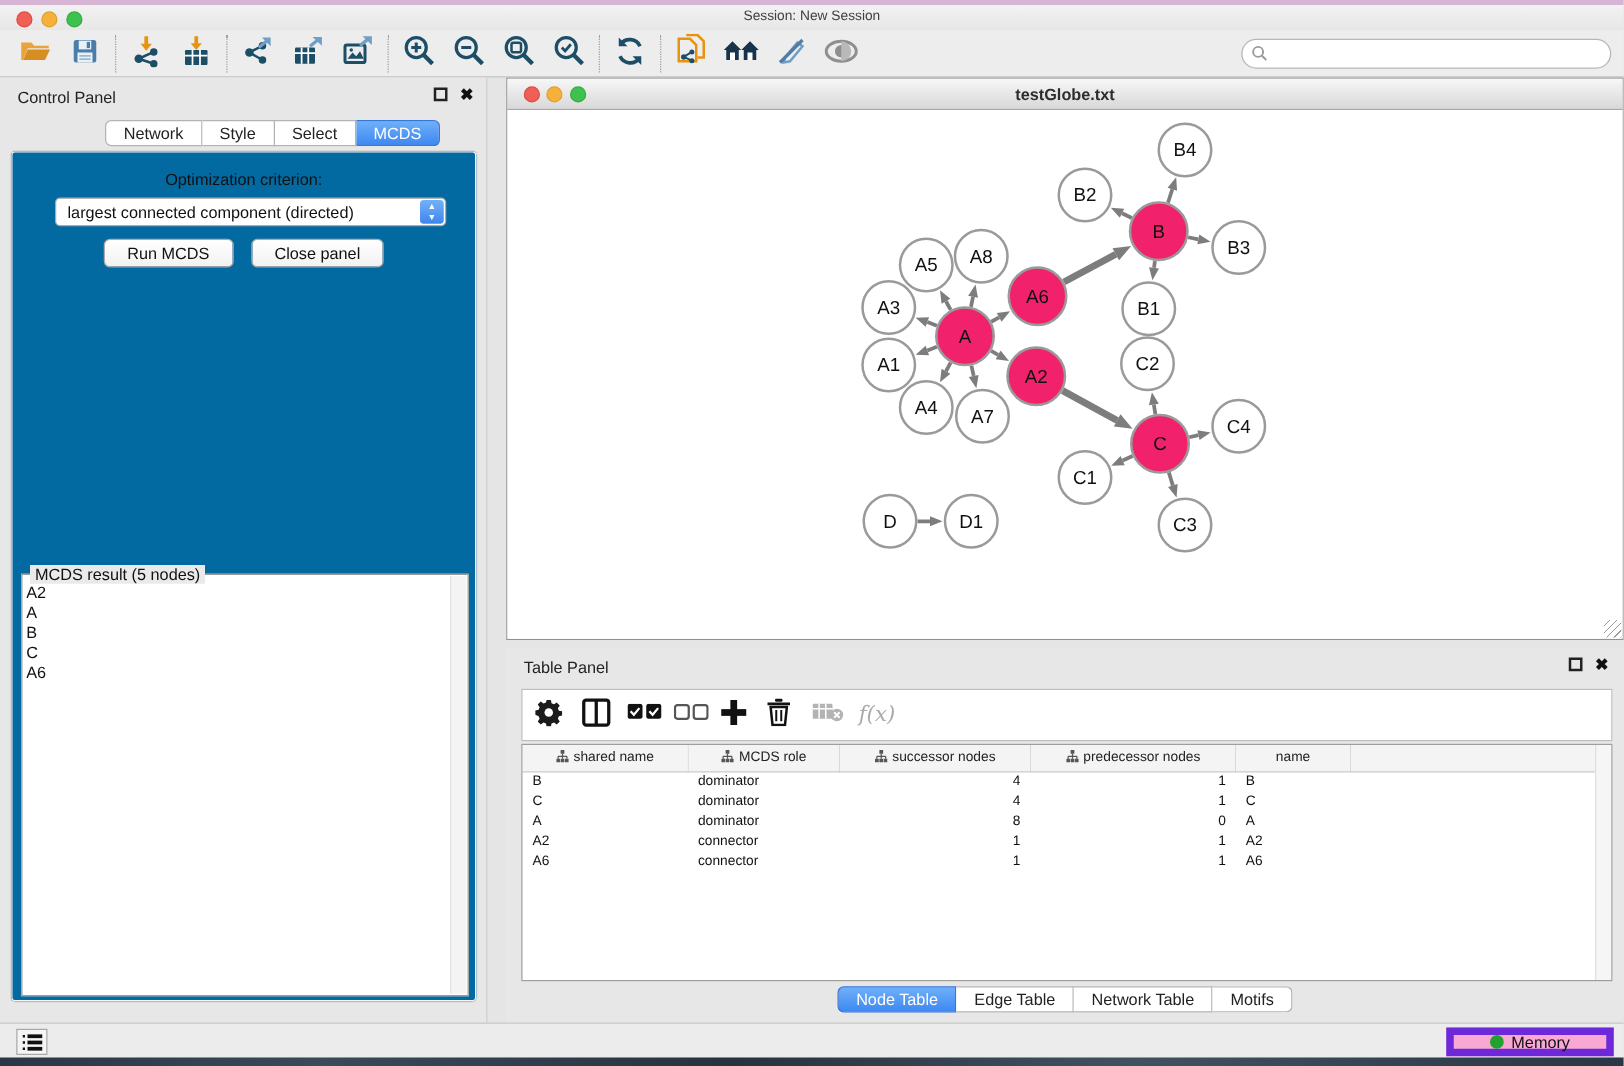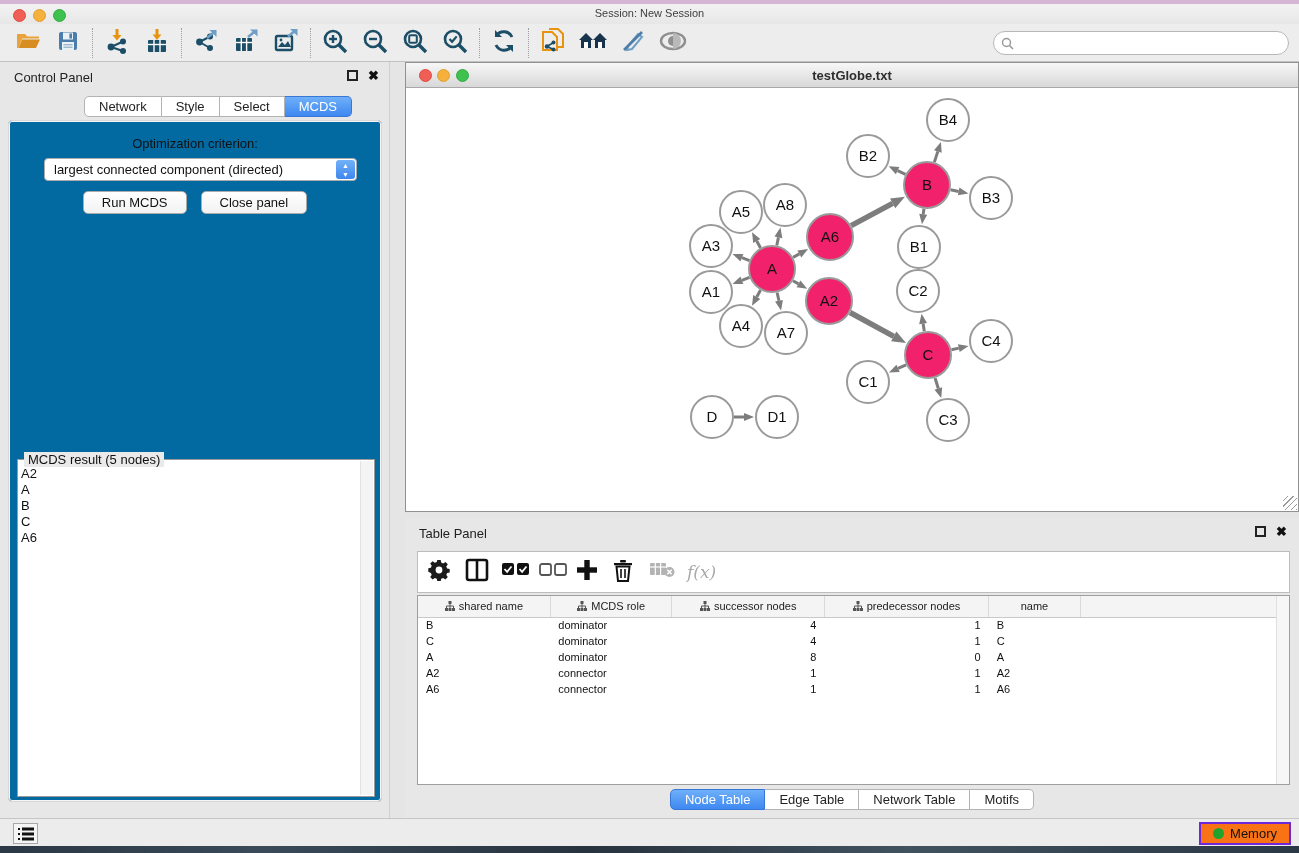--- a/index.html
+++ b/index.html
@@ -76,21 +76,21 @@
   table.grid th { height:21px; background:#f4f4f4; border-right:1px solid #d9d9d9; border-bottom:1px solid #c9c9c9; font-weight:normal; font-size:11px; color:#222; text-align:center; position:relative; }
   table.grid td { height:16px; padding:0 8px; white-space:nowrap; overflow:hidden; }
   td.num { text-align:right; padding-right:14px; }
   .hdr-ico { display:inline-block; vertical-align:-1px; margin-right:4px; }
 
   .tp-tabs { position:absolute; left:0; top:271px; width:100%; display:flex; justify-content:center; }
 
   
   .statusbar { position:absolute; left:0; top:818px; width:1299px; height:28px; background:#ececec; border-top:1px solid #c6c6c6; }
   .list-btn { position:absolute; left:13px; top:4px; width:25px; height:21px; background:#f5f5f5; border:1px solid #a8a8a8; display:flex; align-items:center; justify-content:center; }
-  .memory-btn { position:absolute; right:8px; top:3px; height:23px; background:#f97316; border:2px solid #6d28d9; font-size:13px; color:#111; display:flex; align-items:center; gap:6px; padding:0 12px; }
+  .memory-btn { position:absolute; right:8px; top:3px; height:23px; background:#f9a8d4; border:6px solid #6d28d9; font-size:13px; color:#111; display:flex; align-items:center; gap:6px; padding:0 29px; }
   .mem-dot { width:11px; height:11px; border-radius:50%; background:#1fa32c; display:inline-block; }
   .wallpaper { position:absolute; left:0; top:846px; width:1299px; height:7px;
      background:linear-gradient(90deg,#2a3744,#3a4a58 20%,#27333f 45%,#41525f 70%,#2a3744); }
 </style>
 </head>
 <body>
 
 <div class="app">
 
   <div class="mac-strip"></div>

